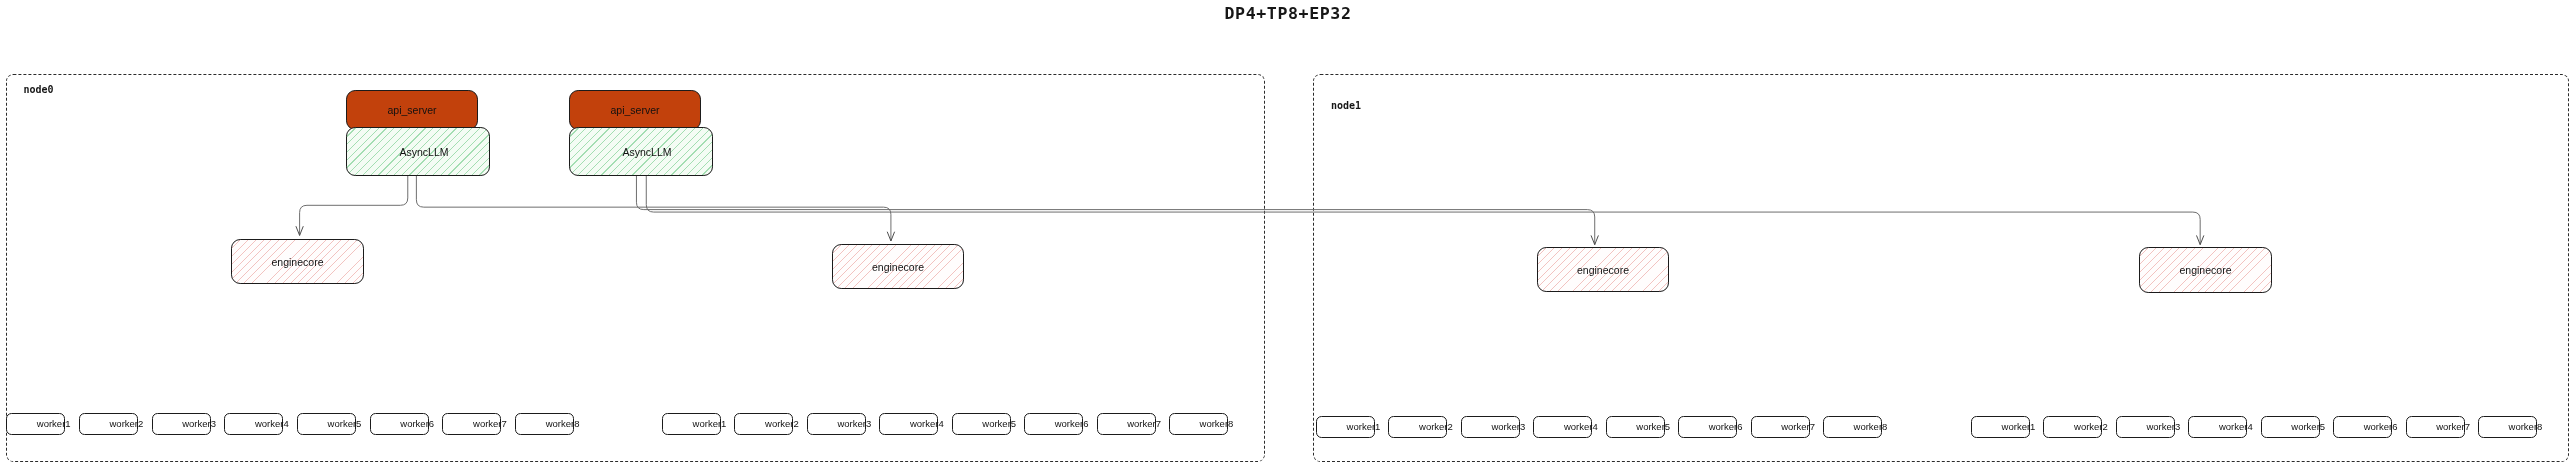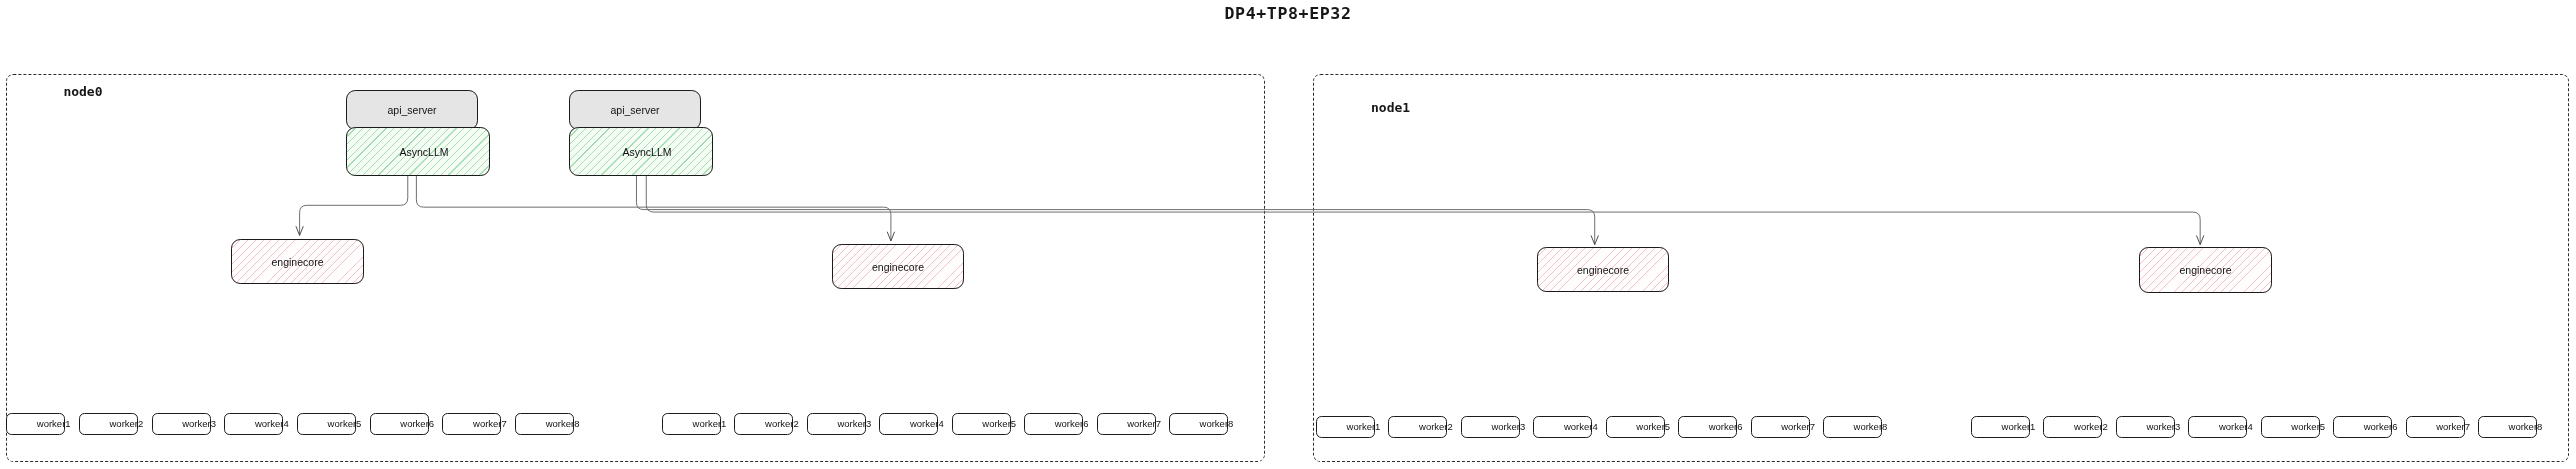--- a/index.html
+++ b/index.html
@@ -9,24 +9,24 @@
   }
   .title{
     position:absolute;left:0;top:3.7px;width:100%;text-align:center;
     font-family:"DejaVu Sans Mono", monospace;font-size:16.6px;font-weight:700;color:#171717;
     letter-spacing:0.6px;
   }
   .node-box{
     position:absolute;border:1.2px dashed #2b2b2b;border-radius:7.4px;background:transparent;
   }
   .node-label{
-    position:absolute;font-family:"DejaVu Sans Mono", monospace;font-size:13px;font-weight:600;color:#171717;margin-left:40px;
+    position:absolute;font-family:"DejaVu Sans Mono", monospace;font-size:10px;font-weight:600;color:#171717;
   }
   .stack-box{
-    position:absolute;border:1.2px solid #1b1b1b;border-radius:9.2px;background:#e5e5e5;
+    position:absolute;border:1.2px solid #1b1b1b;border-radius:9.2px;background:#c2410c;
     display:flex;align-items:center;justify-content:center;font-size:10.5px;color:#111;
   }
   .asyncllm{
     background-color:#f4fcf4;
     background-image:repeating-linear-gradient(135deg, rgba(98,197,124,0.55) 0px, rgba(98,197,124,0.55) 0.9px, transparent 0.9px, transparent 5.5px);
     padding-left:12px;
   }
   .enginecore{
     background-color:#fffdfd;
     background-image:repeating-linear-gradient(135deg, rgba(230,138,133,0.5) 0px, rgba(230,138,133,0.5) 0.7px, transparent 0.7px, transparent 5.5px);

